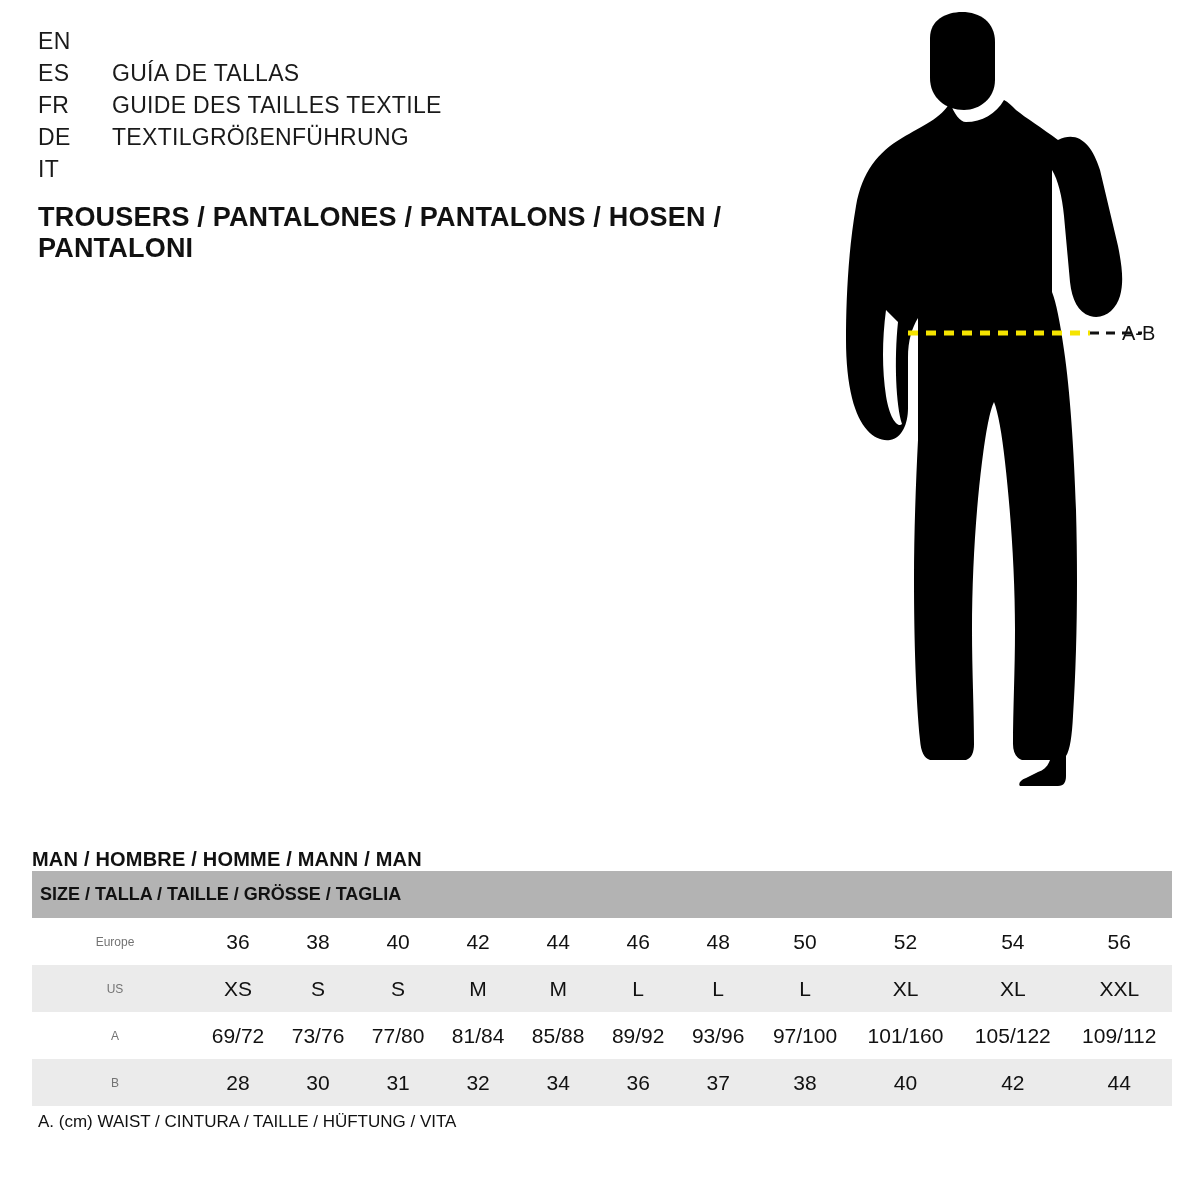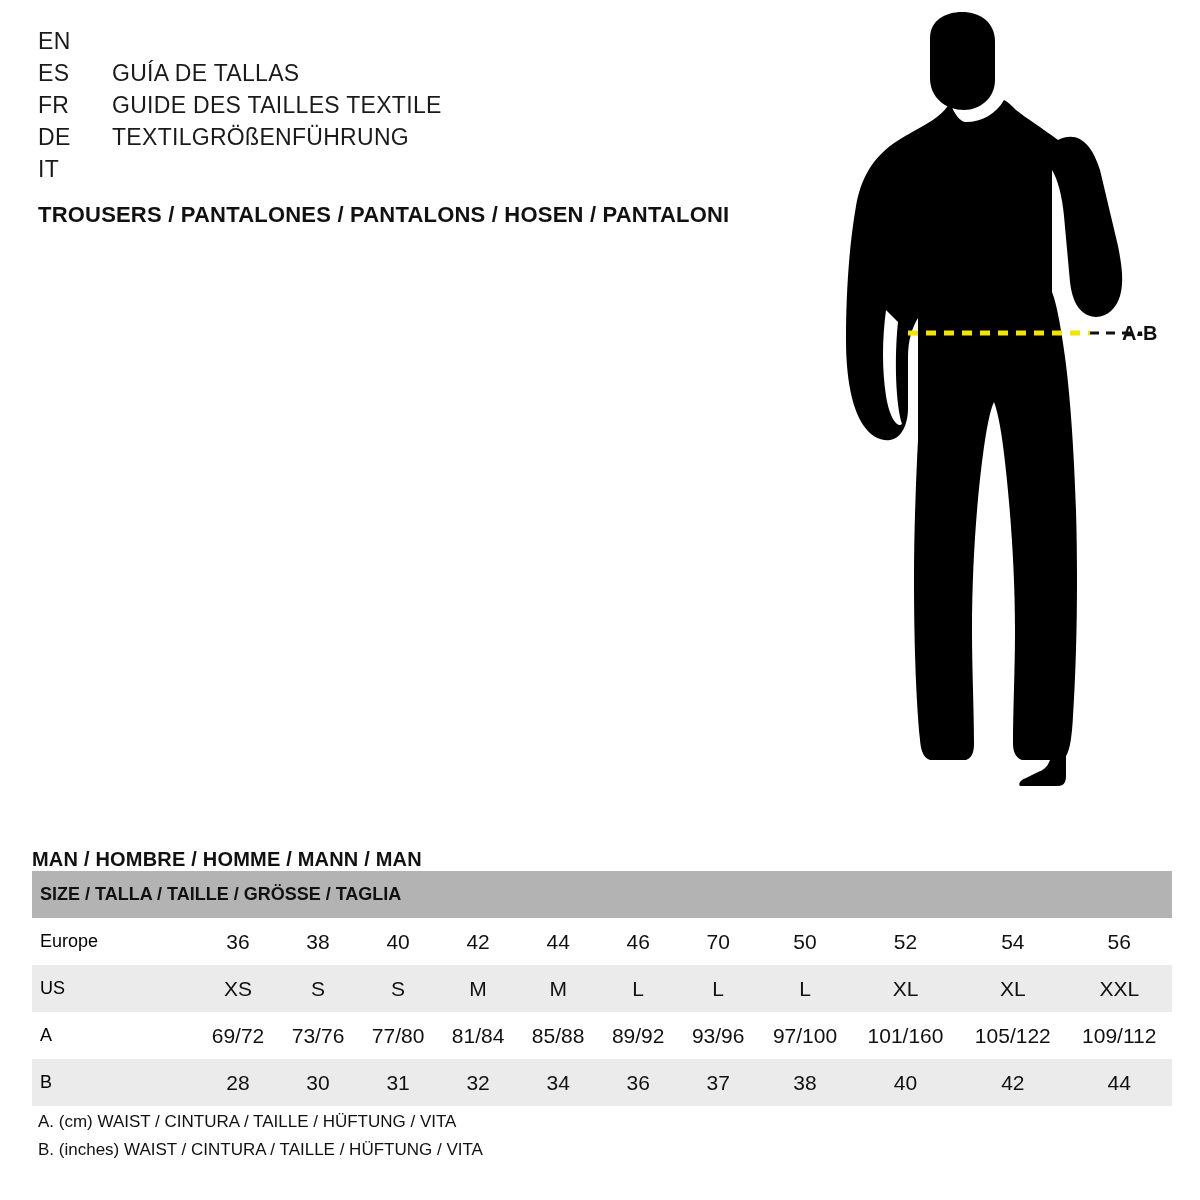--- a/index.html
+++ b/index.html
@@ -34,34 +34,33 @@
     width: 74px;
     flex: 0 0 74px;
     color: #1a1a1a;
   }
   .lang-text {
     color: #1a1a1a;
     white-space: nowrap;
   }
   #garment-title {
     margin-top: 14px;
-    font-size: 22px;
+    font-size: 27px;
     font-weight: bold;
     letter-spacing: 0.2px;
     color: #111;
   }
 
   
   #figure-block {
     position: absolute;
     left: 790px;
     top: 10px;
     width: 400px;
     height: 800px;
-    font-weight: bold;
   }
   #figure-svg { display: block; }
 
   #ab-label {
     position: absolute;
     left: 332px;
     top: 312px;
     font-size: 20px;
     color: #111;
     font-family: "Liberation Sans", sans-serif;
@@ -95,23 +94,23 @@
     font-weight: bold;
     text-align: left;
     padding-left: 12px;
     font-size: 18px;
     color: #111;
     height: 33px;
   }
   .row-label {
     width: 150px;
     padding-left: 12px;
-    text-align: left;
-    font-size: 18px;
-    color: #000000;
+    text-align: center;
+    font-size: 12px;
+    color: #737373;
   }
   .row-even td { background: #ffffff; }
   .row-odd td { background: #ebebeb; }
   .cell { text-align: center; font-size: 21px; color: #111; }
 
   #legend-block {
     position: absolute;
     left: 38px;
     top: 1108px;
     font-size: 17px;
@@ -217,21 +216,21 @@
         <td colspan="12">SIZE / TALLA / TAILLE / GRÖSSE / TAGLIA</td>
       </tr>
       <tr class="row-even">
         <td class="row-label">Europe</td>
         <td class="cell">36</td>
         <td class="cell">38</td>
         <td class="cell">40</td>
         <td class="cell">42</td>
         <td class="cell">44</td>
         <td class="cell">46</td>
-        <td class="cell">70</td>
+        <td class="cell">48</td>
         <td class="cell">50</td>
         <td class="cell">52</td>
         <td class="cell">54</td>
         <td class="cell">56</td>
       </tr>
       <tr class="row-odd">
         <td class="row-label">US</td>
         <td class="cell">XS</td>
         <td class="cell">S</td>
         <td class="cell">S</td>
@@ -271,14 +270,13 @@
         <td class="cell">40</td>
         <td class="cell">42</td>
         <td class="cell">44</td>
       </tr>
     </tbody>
   </table>
 </div>
 
 <div id="legend-block">
   <div class="legend-line">A. (cm) WAIST / CINTURA / TAILLE / HÜFTUNG / VITA</div>
-  <div class="legend-line">B. (inches) WAIST / CINTURA / TAILLE / HÜFTUNG / VITA</div>
 </div>
 
 </body></html>

